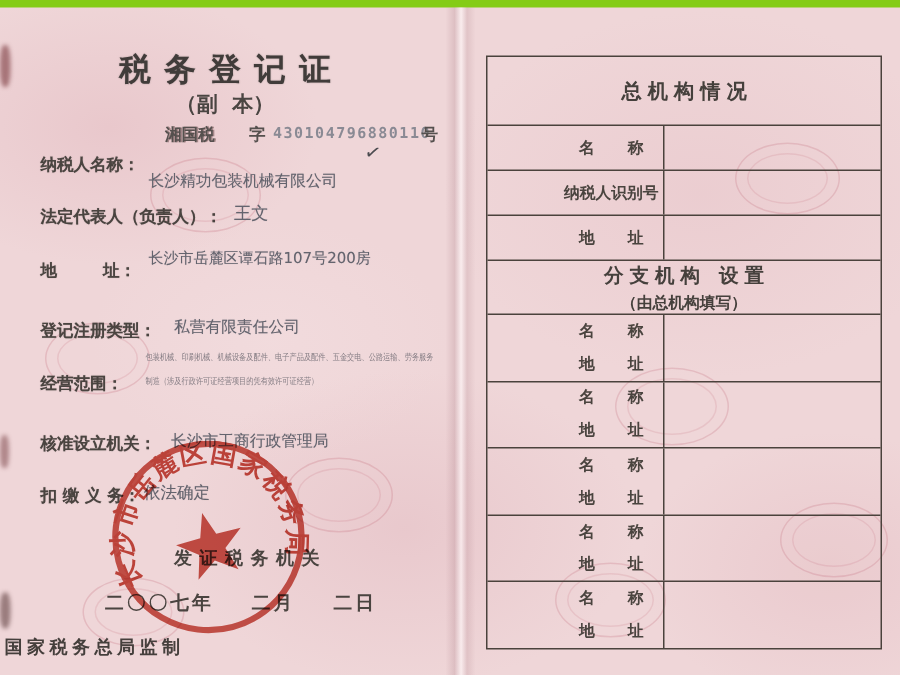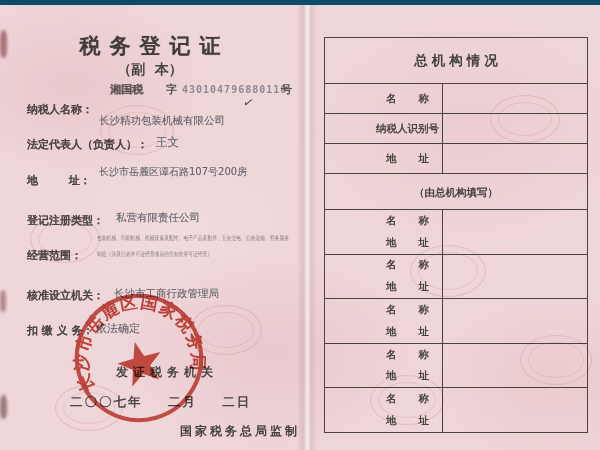--- a/index.html
+++ b/index.html
@@ -1,19 +1,19 @@
 <!DOCTYPE html>
 <html><head>
 <meta charset="utf-8">
 <style>
   html,body{margin:0;padding:0;background:#222;}
   .stage{
     position:relative;width:600px;height:450px;overflow:hidden;
     font-family:"DejaVu Sans","Liberation Sans",sans-serif;
-    background:#0c4a6e;
+    background:#84cc16;
   }
   .paper{
     position:absolute;left:0;top:5px;width:600px;height:445px;
     background:
       radial-gradient(ellipse 200px 130px at 12% 18%, rgba(228,188,194,.55), transparent 70%),
       radial-gradient(ellipse 240px 170px at 78% 28%, rgba(231,196,201,.50), transparent 72%),
       radial-gradient(ellipse 220px 150px at 45% 78%, rgba(225,184,191,.45), transparent 70%),
       radial-gradient(ellipse 180px 130px at 92% 84%, rgba(229,190,196,.50), transparent 70%),
       radial-gradient(ellipse 160px 110px at 30% 50%, rgba(243,222,224,.6), transparent 75%),
       #efd6d8;
@@ -41,21 +41,21 @@
   .flabel{position:absolute;font-size:11px;font-weight:600;color:#4a4440;white-space:pre;
     text-shadow:0 0 .6px rgba(74,68,64,.5);}
   .fvalue{position:absolute;font-size:10.5px;color:#64646e;white-space:pre;
     text-shadow:0 0 .5px rgba(100,100,110,.4);}
   .scope-line{position:absolute;font-size:6px;color:#857d84;white-space:pre;
     transform:scaleX(.8);transform-origin:left top;filter:blur(.2px);}
   .issuer{position:absolute;left:116px;top:359px;font-size:12px;font-weight:600;
     color:#4a4440;letter-spacing:5px;}
   .cdate{position:absolute;left:70px;top:389px;font-size:12.5px;font-weight:600;
     color:#4a4440;white-space:pre;letter-spacing:2px;}
-  .footer{position:absolute;left:0;top:418px;width:300px;text-align:right;
+  .footer{position:absolute;left:0;top:418px;width:300px;text-align:left;
     font-size:12px;font-weight:600;color:#453f3c;letter-spacing:3px;text-indent:3px;}
   .penmark{position:absolute;left:243px;top:90px;font-size:13px;color:#4c4c50;
     transform:rotate(12deg);}
   .seal{position:absolute;left:64px;top:284px;width:150px;height:138px;
     transform:rotate(-15deg);mix-blend-mode:multiply;opacity:.9;}
 
   
   .rtable{position:absolute;left:324px;top:32px;width:264px;height:396px;
     border:1.5px solid #4a423c;box-sizing:border-box;display:flex;flex-direction:column;
     background:rgba(255,255,255,0.02);}
@@ -157,20 +157,21 @@
         <div class="trow h30">
           <div class="tlabel">纳税人识别号</div>
           <div class="tcell"></div>
         </div>
         <div class="trow h30">
           <div class="tlabel">地      址</div>
           <div class="tcell"></div>
         </div>
 
         <div class="trow thead h36">
+          <div class="th1" style="font-size:13px;">分支机构 设置</div>
           <div class="th2">（由总机构填写）</div>
         </div>
 
         <div class="trow pair">
           <div class="tlabel">
             <span>名      称</span>
             <span>地      址</span>
           </div>
           <div class="tcell"></div>
         </div>

